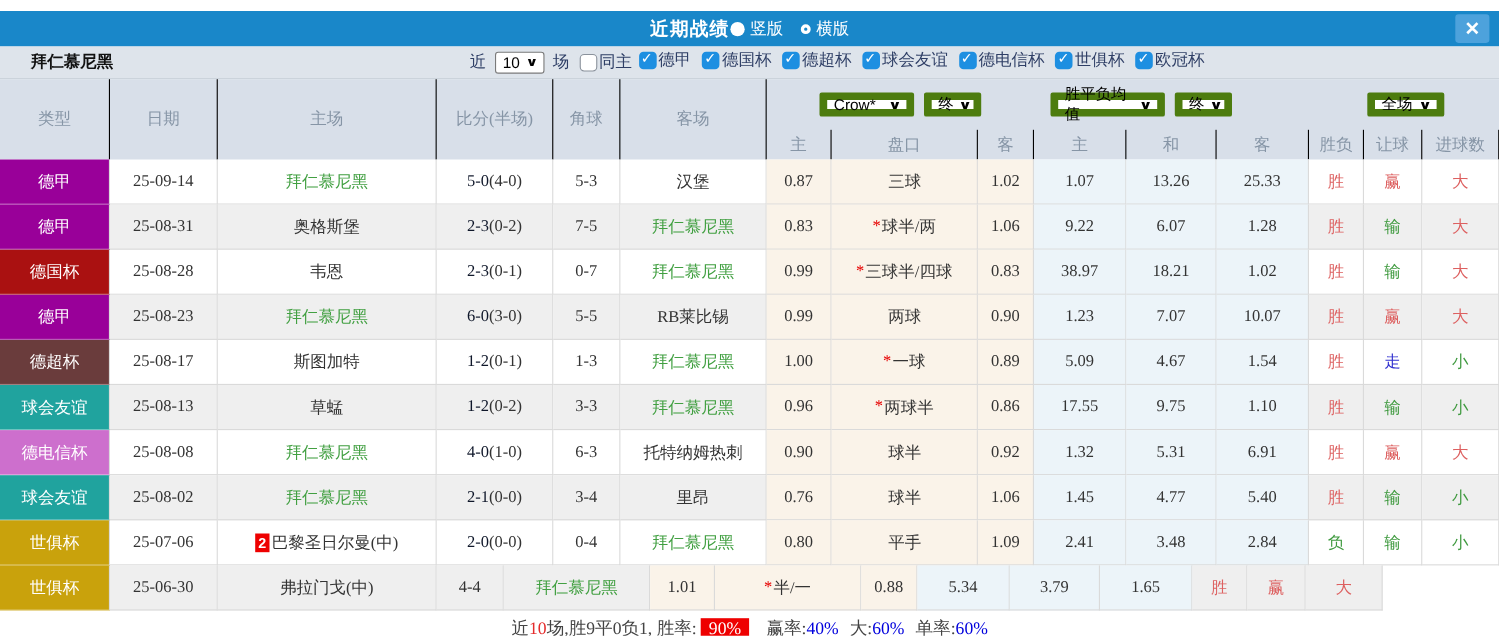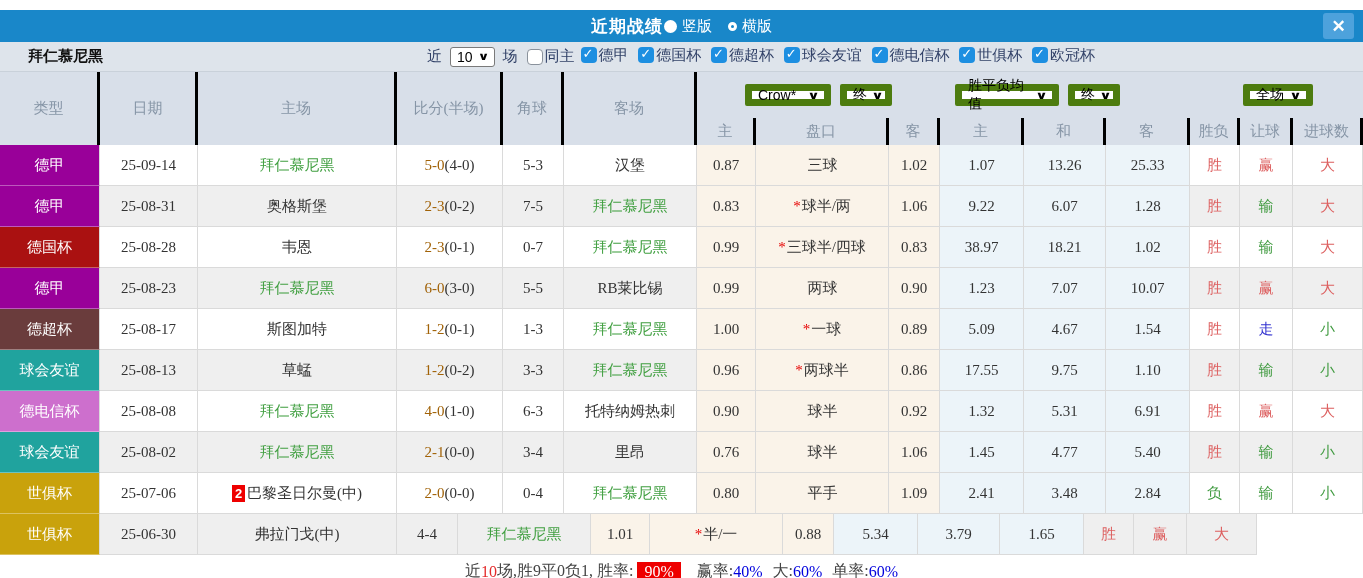--- a/index.html
+++ b/index.html
@@ -41,42 +41,42 @@
   .league-item { display:inline-flex; align-items:center; }
 
   
   .w-type{width:100px}.w-date{width:98px}.w-home{width:199px}.w-score{width:106px}
   .w-corner{width:61px}.w-away{width:133px}.w-oh{width:59px}.w-pan{width:133px}
   .w-oa{width:51px}.w-ah{width:84px}.w-ad{width:82px}.w-aa{width:84px}
   .w-wl{width:50px}.w-rq{width:53px}.w-g{width:70px}
 
   .thead { height:73px; background:#d8dfe9; display:flex; color:#8695a6; }
   .th { display:flex; align-items:center; justify-content:center; font-size:15px;
-    border-right:3px solid #000000; height:100%; }
+    border-right:1px solid #000000; height:100%; }
   .th-right { display:flex; flex-direction:column; width:666px; }
   .th-selects { height:46px; display:flex; align-items:center; position:relative; }
   .th-labels { height:27px; display:flex; }
   .th-labels .th { height:27px; }
   .sel { position:absolute; display:inline-flex; align-items:center;
     justify-content:space-between; background:#fff; border:7px solid #4d7c0f;
     border-radius:2px; height:22px; padding:0 6px;
     font-family:"Liberation Sans","DejaVu Sans",sans-serif; font-size:14px;
     color:#000; cursor:pointer; }
   .sel .chev { font-size:11px; font-weight:bold; margin-left:6px; transform:scaleX(1.4); }
 
   .tbody .tr { display:flex; height:41px; }
   .td { display:flex; align-items:center; justify-content:center; font-size:15px;
     color:#333; border-right:1px solid #dadada; border-bottom:1px solid #dadada;
     height:100%; overflow:hidden; white-space:nowrap; }
   .td.c-type { color:#fff; border-bottom-color:rgba(255,255,255,.35); }
   .tr.even .td.plain { background:#efefef; }
   .td.bg-cream { background:#faf3e9;font-family:Liberation Serif, serif; }
   .td.bg-blue  { background:#ecf4f9; }
   .team-sel { color:#42a042; }
-  .score-main { color:#a16207; }
+  .score-main { color:#0f172a; }
   .half { color:#333; }
   .c-r { color:#dd6060; }
   .c-g { color:#3f9a3f; }
   .c-b { color:#3030cf; }
   .star { color:#e60000; margin-right:1px; }
   .nbadge { background:#ee0000; color:#fff; font-family:"Liberation Sans",sans-serif;
     font-size:13px; font-weight:bold; padding:0 3px; margin-right:2px; line-height:17px; }
   .nbadge:empty { display:none; }
 
   

